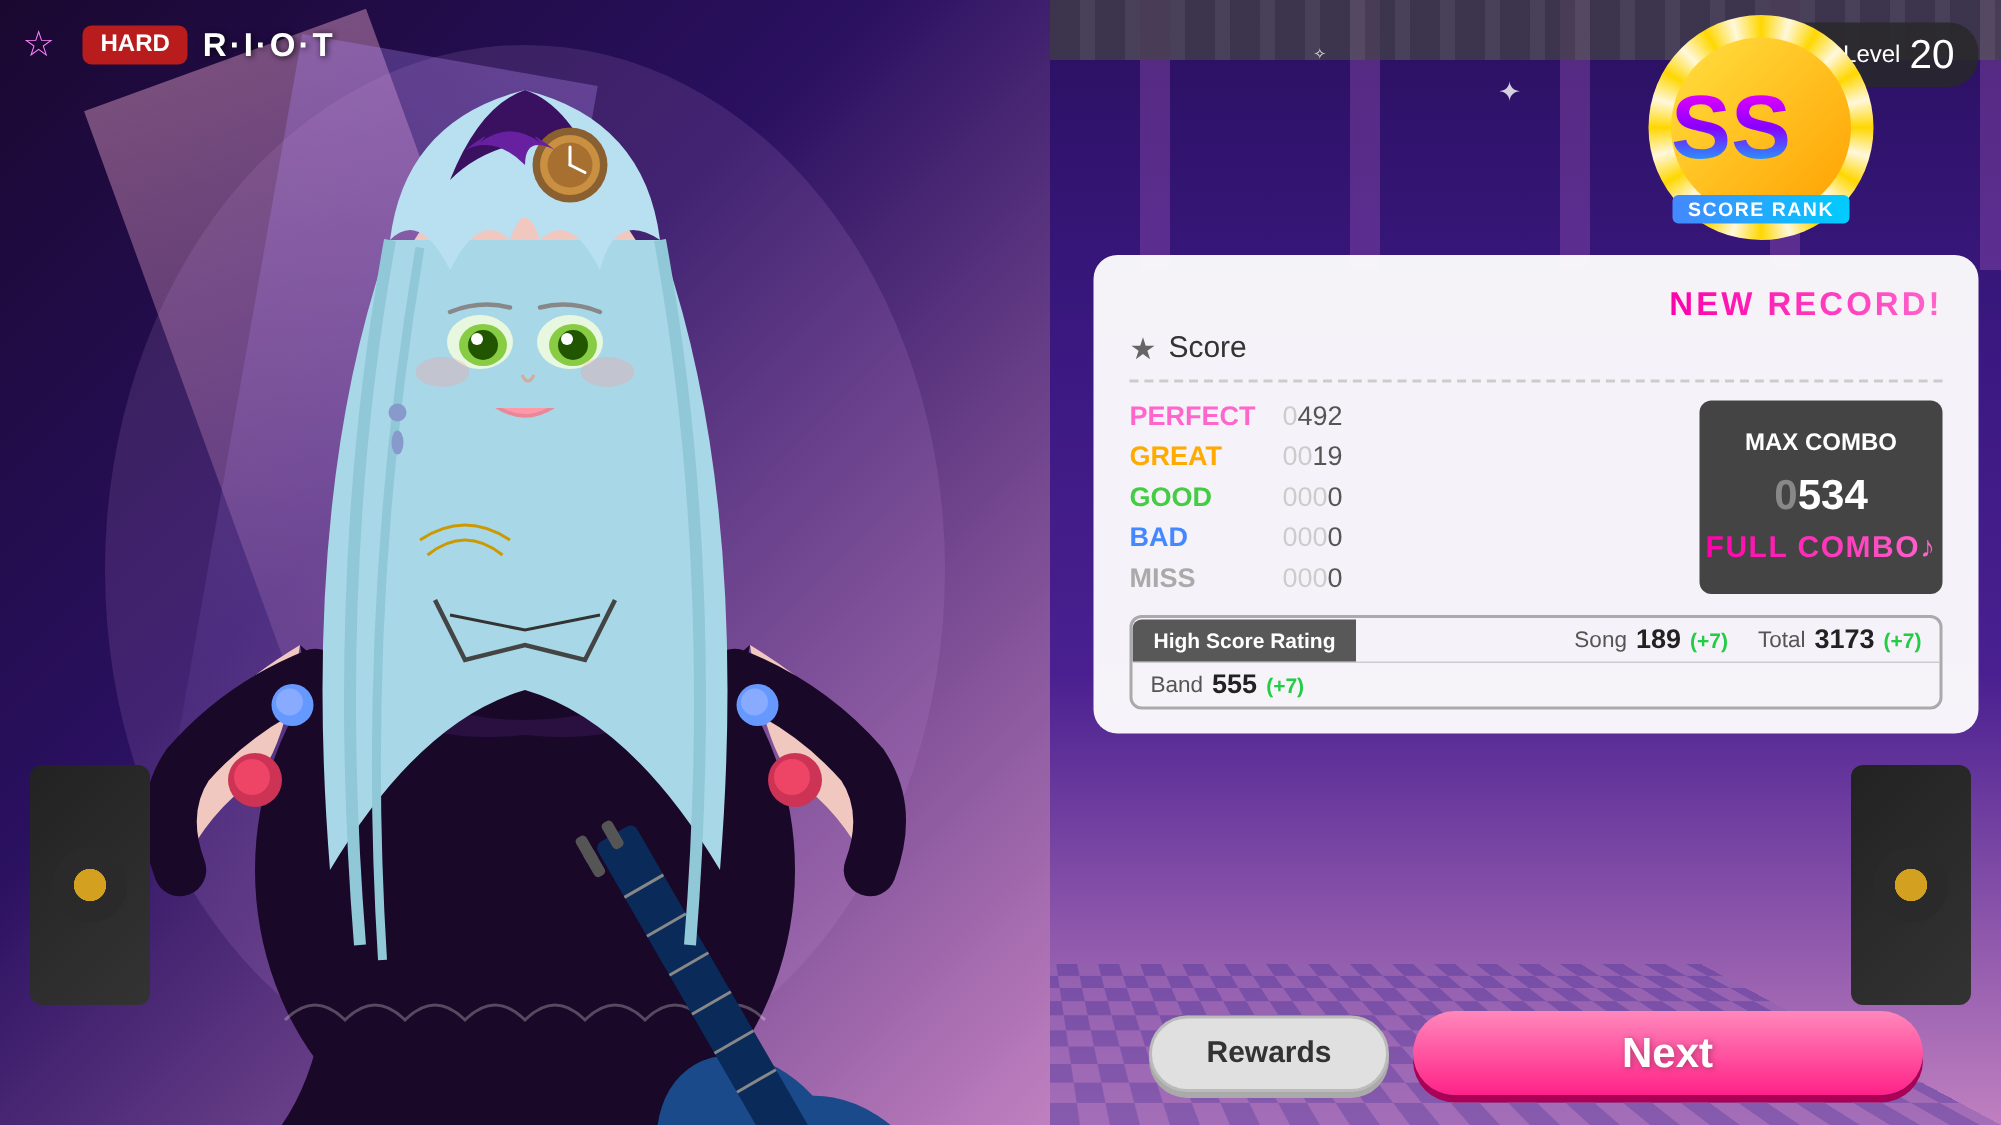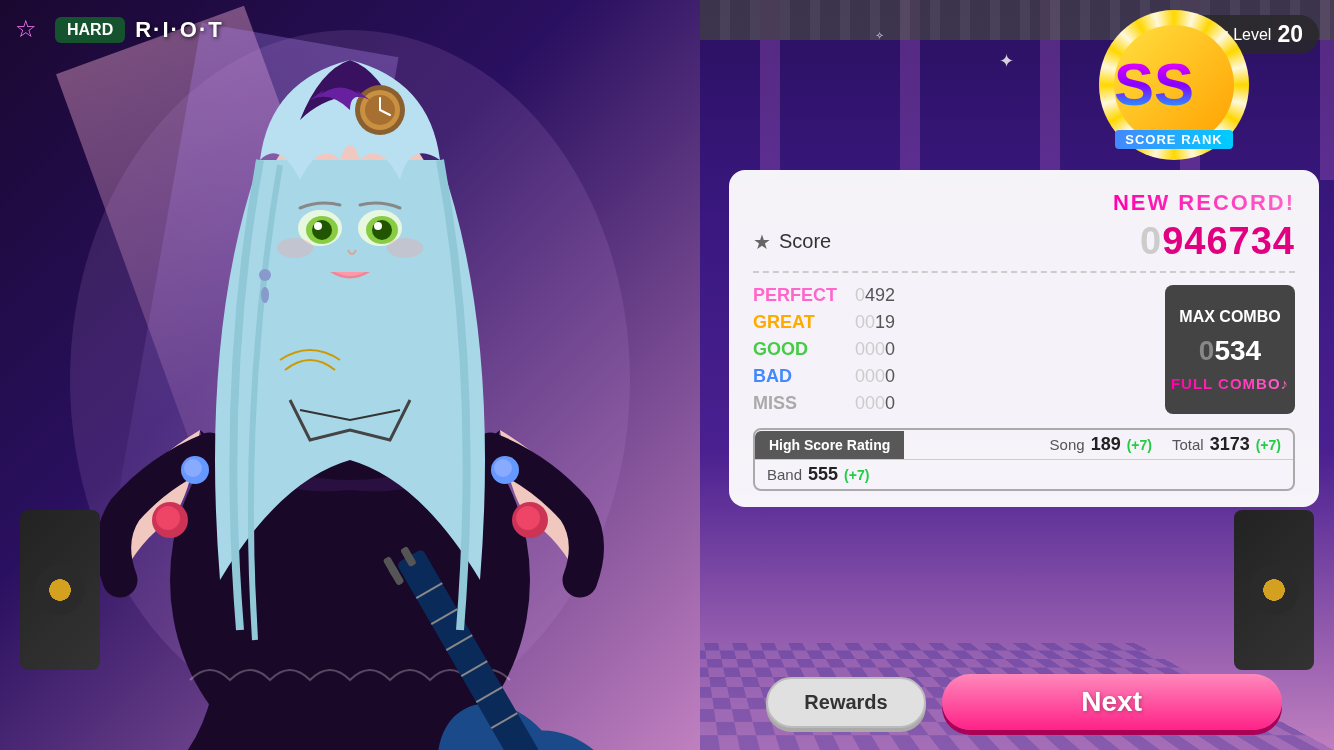--- a/index.html
+++ b/index.html
@@ -122,21 +122,21 @@
       gap: 10px;
       z-index: 20;
     }
     .star-icon {
       width: 30px;
       height: 30px;
       color: #ff80ff;
       font-size: 24px;
     }
     .difficulty-badge {
-      background: #14532d;
+      background: #b91c1c;
       color: white;
       font-weight: bold;
       font-size: 16px;
       padding: 4px 12px;
       border-radius: 6px;
     }
     .song-title {
       color: white;
       font-size: 22px;
       font-weight: bold;
@@ -151,22 +151,22 @@
       color: white;
       font-size: 16px;
       padding: 6px 16px;
       border-radius: 20px;
       z-index: 20;
       display: flex;
       align-items: center;
       gap: 6px;
     }
     .song-level-badge .level-num {
-      font-size: 23px;
-      font-weight: bold;
+      font-size: 27px;
+      font-weight: normal;
     }
 
     
     .score-rank-container {
       position: absolute;
       top: 5px;
       right: 80px;
       z-index: 25;
       width: 160px;
       height: 160px;
@@ -362,21 +362,21 @@
     }
     .max-combo-value {
       font-size: 28px;
       font-weight: 700;
       color: white;
     }
     .max-combo-value .combo-zero {
       color: #888;
     }
     .full-combo-text {
-      font-size: 15px;
+      font-size: 20px;
       font-weight: 900;
       background: linear-gradient(90deg, #ff00aa, #ff66cc);
       -webkit-background-clip: text;
       -webkit-text-fill-color: transparent;
       background-clip: text;
       letter-spacing: 1px;
     }
 
     
     .rating-section {
@@ -634,23 +634,20 @@
 <div class="results-panel">
 
   <div class="new-record">
     <span class="new-record-text">NEW RECORD!</span>
   </div>
 
   <div class="score-row">
     <div class="score-label">
       <span class="score-star">★</span>
       <span>Score</span>
-    </div>
-    <div class="score-value">
-      <span class="score-zero">0</span><span>946734</span>
     </div>
   </div>
 
 
   <hr class="divider">
 
   <div class="stats-grid">
     <div class="stats-left">
 
       <div class="stat-row">

